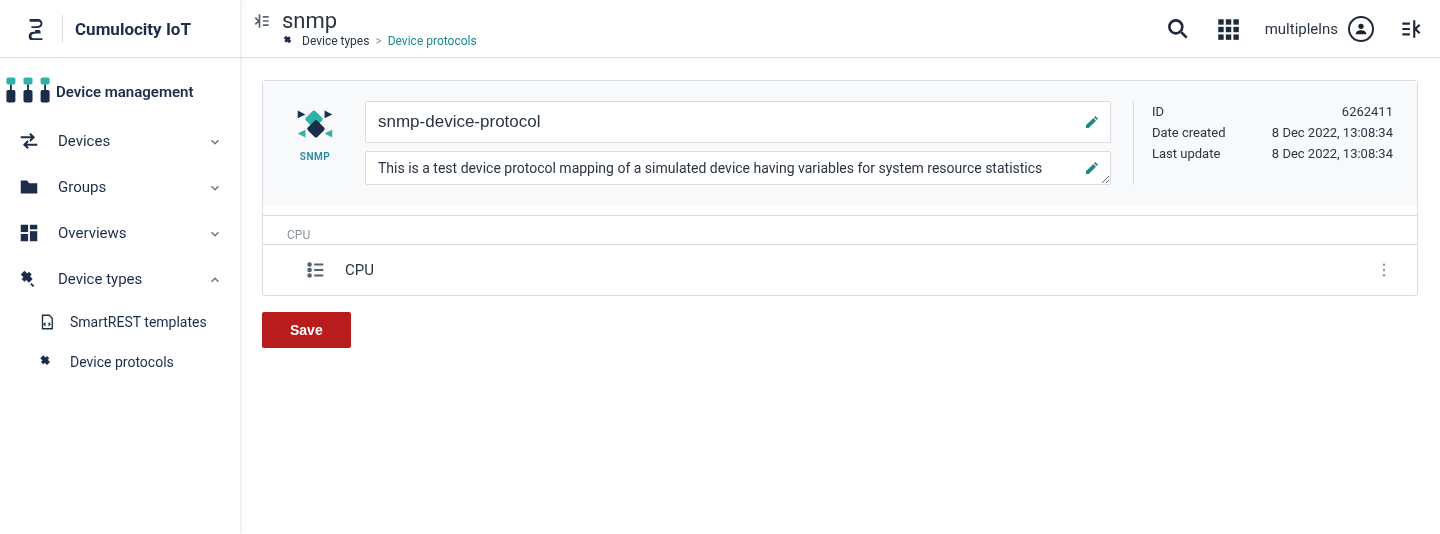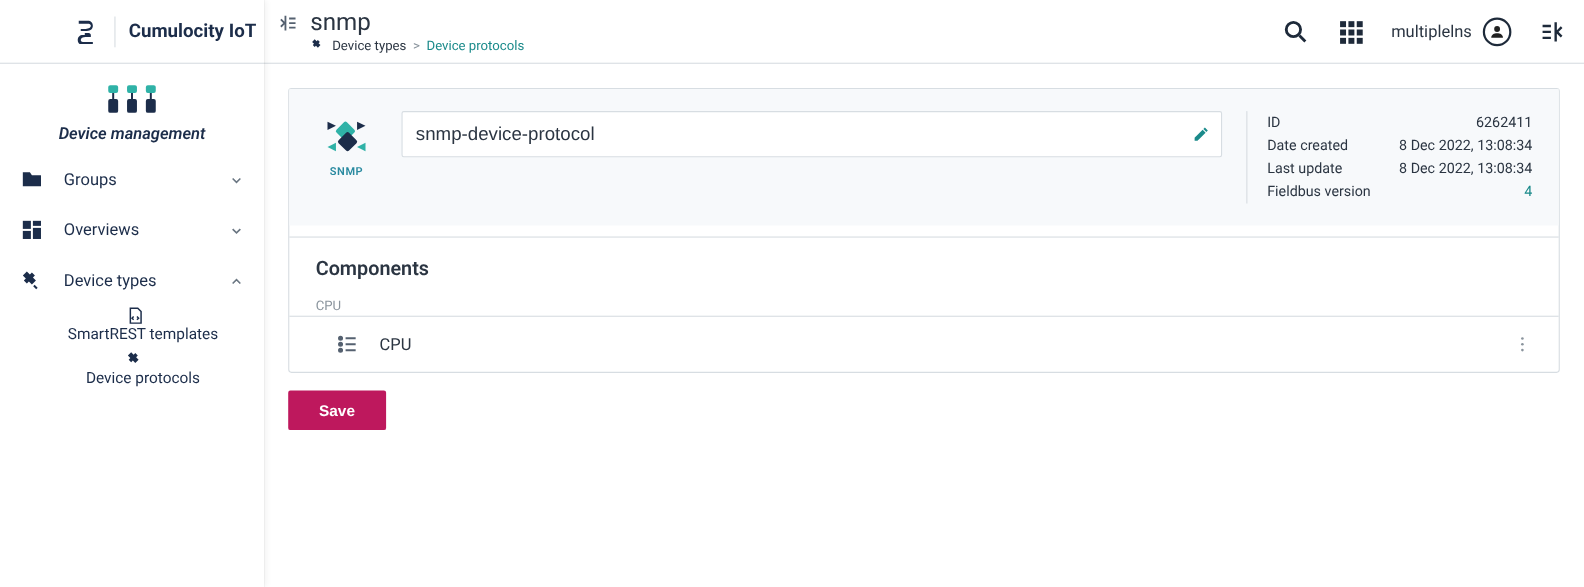--- a/index.html
+++ b/index.html
@@ -13,34 +13,34 @@
     --panel:#f4f6f8;
     --link:#1a8a8a;
     --shadow:0 0 0 1px rgba(0,0,0,.03),2px 0 6px rgba(0,0,0,.06);
   }
   *{box-sizing:border-box;}
   html,body{margin:0;padding:0;height:100%;font-family:"Segoe UI",Roboto,Arial,sans-serif;color:var(--text);background:var(--bg);}
   body{display:flex;min-width:1440px;min-height:534px;}
 
   
   .sidebar{width:240px;flex:0 0 240px;background:var(--bg);box-shadow:var(--shadow);position:relative;z-index:2;}
-  .brand-row{display:flex;align-items:center;height:58px;padding:0 7px;border-bottom:1px solid var(--border);justify-content:flex-end;}
+  .brand-row{display:flex;align-items:center;height:58px;padding:0 22px;border-bottom:1px solid var(--border);}
   .brand-logo{width:28px;height:28px;display:flex;align-items:center;justify-content:center;margin-right:12px;}
   .brand-logo svg{width:22px;height:22px;}
   .brand-divider{width:1px;height:28px;background:var(--border);margin-right:12px;}
   .brand-name{font-size:17px;font-weight:700;color:var(--brand-dark);}
-  .context-logo{display:flex;flex-direction:column;align-items:center;padding:14px 0 10px;font-style:italic;}
+  .context-logo{display:flex;flex-direction:row;align-items:center;padding:14px 0 10px;}
   .context-logo svg{width:56px;height:36px;}
   .context-title{font-size:15px;font-weight:600;color:var(--brand-dark);margin-top:4px;}
   .nav{list-style:none;margin:0;padding:0;}
   .nav li{display:flex;align-items:center;height:46px;padding:0 18px;cursor:pointer;color:var(--brand-dark);}
   .nav li .nav-icon{width:22px;height:22px;margin-right:18px;display:flex;align-items:center;justify-content:center;color:var(--brand-dark);}
   .nav li .nav-label{flex:1;font-size:15px;}
   .nav li .chevron{width:14px;height:14px;color:#6a7682;}
-  .nav li.sub{padding-left:38px;height:40px;flex-direction:column;}
+  .nav li.sub{padding-left:38px;height:40px;}
   .nav li.sub .nav-icon{width:18px;height:18px;margin-right:14px;}
   .nav li.sub .nav-label{font-size:14px;}
   .nav li.active{background:transparent;}
 
   
   .main{flex:1;display:flex;flex-direction:column;min-width:0;}
   .topbar{height:58px;display:flex;align-items:center;border-bottom:1px solid var(--border);padding:0 16px 0 12px;}
   .topbar-left{display:flex;align-items:flex-start;flex-direction:column;}
   .tb-row1{display:flex;align-items:center;}
   .tb-collapse{width:20px;height:20px;display:flex;align-items:center;justify-content:center;color:#556170;margin-right:10px;cursor:pointer;}
@@ -77,21 +77,21 @@
   .section-title{font-size:18px;font-weight:600;color:#2b3542;padding:18px 24px 4px;}
   .comp-group-label{font-size:12px;color:#8a949d;padding:12px 24px 2px;}
   .comp-row{display:flex;align-items:center;padding:14px 24px;border-top:1px solid var(--border);}
   .comp-row .row-icon{width:22px;height:22px;margin:0 18px 0 18px;color:#556170;}
   .comp-row .row-label{font-size:15px;color:#2b3542;}
   .comp-row .row-menu{margin-left:auto;width:18px;height:18px;color:#8a949d;cursor:pointer;}
   .add-row{padding:16px 24px;}
   .add-btn{display:inline-flex;align-items:center;gap:8px;border:1px solid var(--link);color:var(--link);background:var(--bg);padding:8px 14px;font-size:14px;border-radius:2px;cursor:pointer;}
   .add-btn .plus{width:14px;height:14px;}
   .save-row{margin-top:16px;}
-  .save-btn{background:#be185d;color:#fff;border:none;padding:10px 28px;font-size:14px;font-weight:600;border-radius:2px;cursor:pointer;}
+  .save-btn{background:#b91c1c;color:#fff;border:none;padding:10px 28px;font-size:14px;font-weight:600;border-radius:2px;cursor:pointer;}
 
   .card.main-card .section-divider{border-top:1px solid var(--border);margin-top:10px;}
 </style>
 </head>
 <body>
 
 <aside class="sidebar">
   <div class="brand-row">
     <span class="brand-logo">
       <svg viewBox="0 0 24 24">
@@ -113,20 +113,32 @@
         <line x1="11" y1="14" x2="11" y2="20" stroke="#1c2d4a" stroke-width="2"></line>
         <line x1="30" y1="14" x2="30" y2="20" stroke="#1c2d4a" stroke-width="2"></line>
         <line x1="49" y1="14" x2="49" y2="20" stroke="#1c2d4a" stroke-width="2"></line>
       </g>
     </svg>
     <div class="context-title">Device management</div>
   </div>
   <ul class="nav">
     <li class="hover">
       <span class="nav-icon">
+          <svg viewBox="0 0 24 24" fill="none" stroke="currentColor" stroke-width="2.2">
+            <path d="M3 8h14M13 4l4 4-4 4"></path>
+            <path d="M21 16H7M11 12l-4 4 4 4"></path>
+          </svg>
+        </span>
+      <span class="nav-label">Devices</span>
+      <span class="chevron"><svg viewBox="0 0 24 24" fill="none" stroke="currentColor" stroke-width="2.5">
+            <path d="M6 9l6 6 6-6"></path>
+          </svg></span>
+    </li>
+    <li class="hover">
+      <span class="nav-icon">
           <svg viewBox="0 0 24 24" fill="currentColor">
             <path d="M3 5h7l2 3h9v11H3z"></path>
           </svg>
         </span>
       <span class="nav-label">Groups</span>
       <span class="chevron"><svg viewBox="0 0 24 24" fill="none" stroke="currentColor" stroke-width="2.5">
             <path d="M6 9l6 6 6-6"></path>
           </svg></span>
     </li>
     <li class="hover">
@@ -244,48 +256,50 @@
               <rect x="18" y="22" width="14" height="14" rx="2" transform="rotate(45 25 29)" fill="#1c2d4a"></rect>
               <path d="M6 34l8-4-0 8z" fill="#2fb2a7"></path>
               <path d="M42 14l-8 4 0-8z" fill="#1c2d4a"></path>
             </g>
           </svg>
           <div class="type-icon-label">SNMP</div>
         </div>
         <div class="form-col">
           <div class="field">
             <input type="text" value="snmp-device-protocol" style="">
+            <span class="edit-icon"><svg viewBox="0 0 24 24" fill="currentColor">
+                  <path d="M3 17l11-11 4 4L7 21H3v-4z"></path>
+                  <path d="M15 5l4 4 2-2-4-4z"></path>
+                </svg></span>
+          </div>
+          <div class="field">
+            <textarea rows="1" style="">This is a test device protocol mapping of a simulated device having variables for system resource statistics</textarea>
             <span class="edit-icon"><svg viewBox="0 0 24 24" fill="currentColor">
                   <path d="M3 17l11-11 4 4L7 21H3v-4z"></path>
                   <path d="M15 5l4 4 2-2-4-4z"></path>
                 </svg></span>
           </div>
         </div>
         <div class="meta-col">
           <div class="meta-row">
               <span class="k">ID</span>
               <span class="v">6262411</span>
             </div>
           <div class="meta-row">
               <span class="k">Date created</span>
               <span class="v">8 Dec 2022, 13:08:34</span>
             </div>
           <div class="meta-row">
               <span class="k">Last update</span>
               <span class="v">8 Dec 2022, 13:08:34</span>
             </div>
-          <div class="meta-row">
-              <span class="k">Fieldbus version</span>
-              <span class="v link">4</span>
-            </div>
         </div>
       </div>
 
       <div class="section-divider"></div>
-      <div class="section-title">Components</div>
       <div class="comp-group-label">CPU</div>
       <div class="comp-row">
         <span class="row-icon"><svg viewBox="0 0 24 24" fill="none" stroke="currentColor" stroke-width="2">
               <circle cx="5" cy="6" r="1.5" fill="currentColor"></circle>
               <circle cx="5" cy="12" r="1.5" fill="currentColor"></circle>
               <circle cx="5" cy="18" r="1.5" fill="currentColor"></circle>
               <path d="M10 6h10M10 12h10M10 18h10"></path>
             </svg></span>
         <span class="row-label">CPU</span>
         <span class="row-menu"><svg viewBox="0 0 24 24" fill="currentColor">

